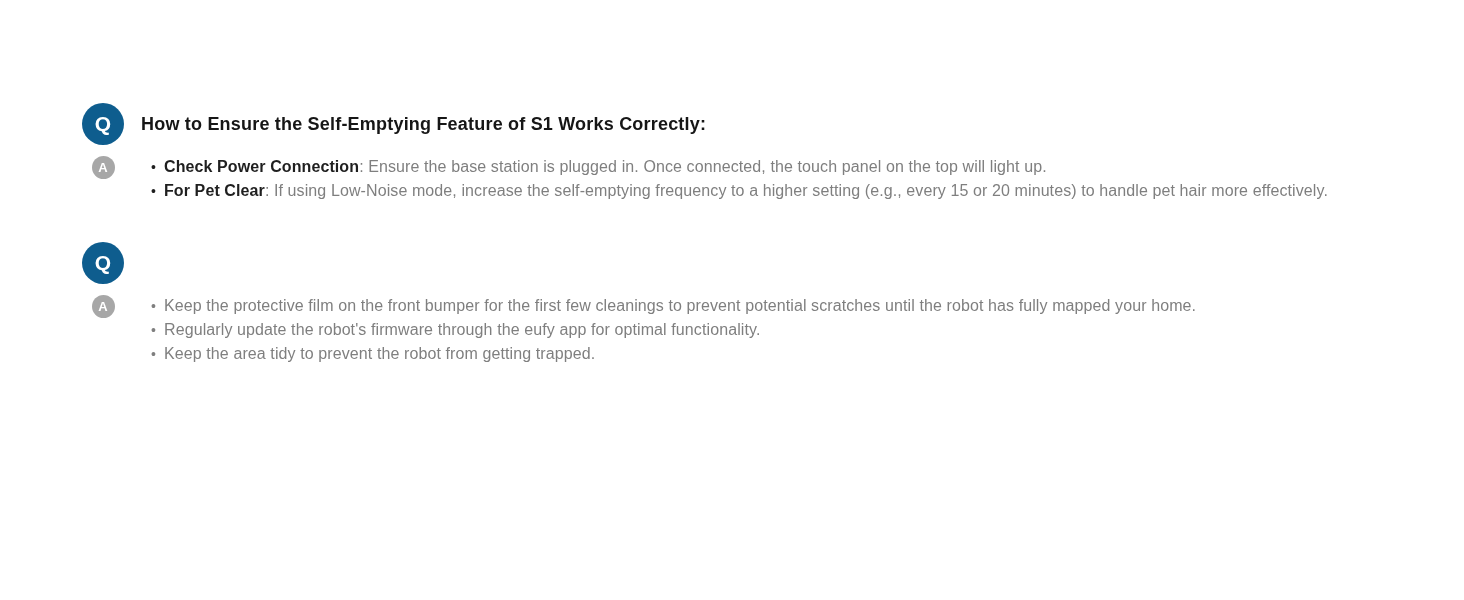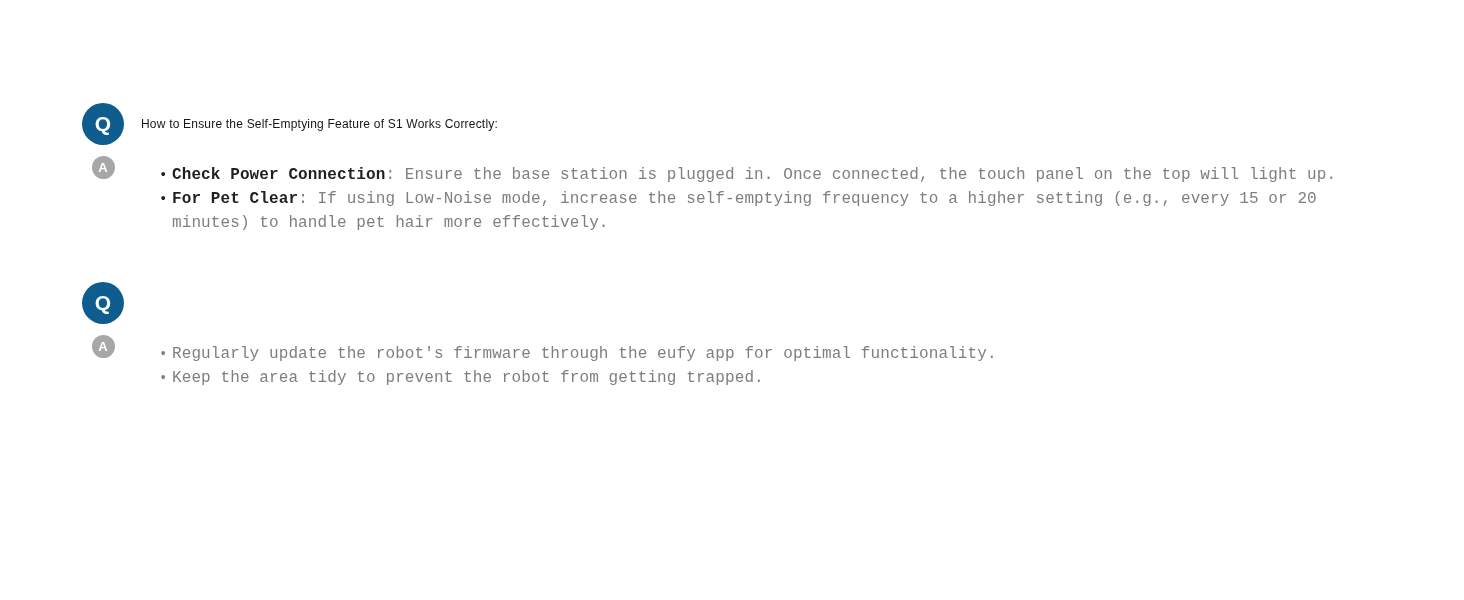--- a/index.html
+++ b/index.html
@@ -53,43 +53,42 @@
   }
   .badge.a {
     width: 23px;
     height: 23px;
     background: var(--a-badge);
     font-size: 13px;
     margin-top: 1px;
   }
   .question {
     margin: 0;
-    font-size: 12px;
-    font-weight: 400;
+    font-size: 18px;
+    font-weight: 700;
     color: var(--heading);
     letter-spacing: 0.2px;
   }
   .a-row {
     display: flex;
     gap: 17px;
     margin-top: 10px;
   }
   .badge-col {
     width: 42px;
     display: flex;
     justify-content: center;
     align-items: flex-start;
     flex: 0 0 auto;
   }
   ul.answers {
     list-style: none;
-    margin: 8px;
+    margin: 0;
     padding: 0;
     flex: 1 1 auto;
-    font-family: Liberation Mono, monospace;
   }
   ul.answers li {
     font-size: 16px;
     line-height: 24px;
     color: var(--body);
     padding-left: 23px;
     text-indent: -13px;
     letter-spacing: 0.1px;
   }
   .bullet {
@@ -138,20 +137,21 @@
           <span>Q</span>
         </div>
       </div>
       <div class="a-row">
         <div class="badge-col">
           <div class="badge a">
             <span>A</span>
           </div>
         </div>
         <ul class="answers">
+          <li><span class="bullet">•</span><span class="body-text">Keep the protective film on the front bumper for the first few cleanings to prevent potential scratches until the robot has fully mapped your home.</span></li>
           <li><span class="bullet">•</span><span class="body-text">Regularly update the robot's firmware through the eufy app for optimal functionality.</span></li>
           <li><span class="bullet">•</span><span class="body-text">Keep the area tidy to prevent the robot from getting trapped.</span></li>
         </ul>
       </div>
     </section>
 
   </div>
 </div>
 
 </body></html>

